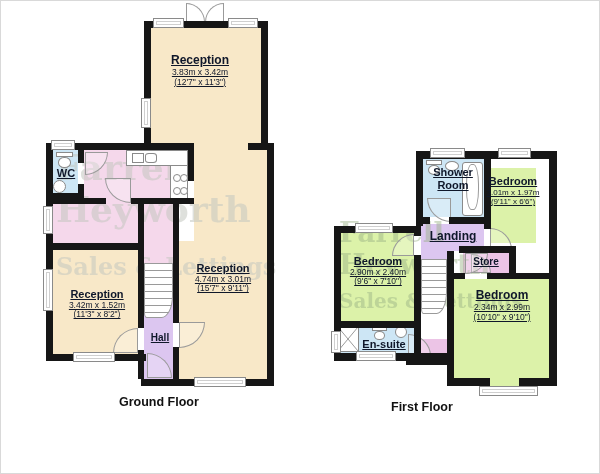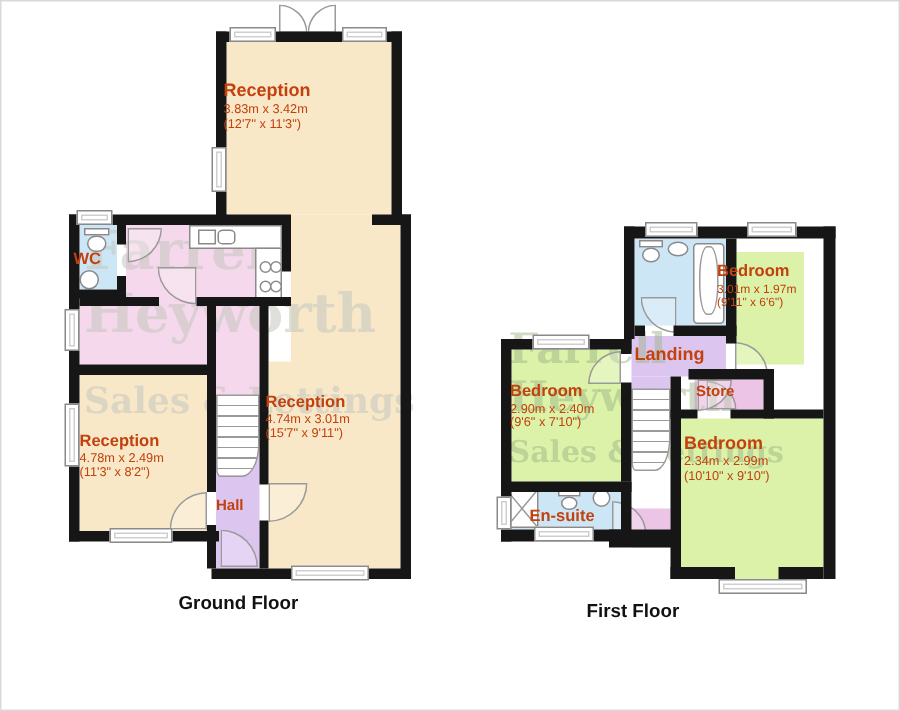--- a/index.html
+++ b/index.html
@@ -5,21 +5,21 @@
   html,body{margin:0;padding:0;background:#fff;font-family:"Liberation Sans",sans-serif;}
   #canvas{position:relative;width:598px;height:472px;background:#fff;border:1px solid #d9d9d9;overflow:hidden;}
   .fill{position:absolute;}
   .wall{position:absolute;background:#161616;z-index:40;}
   .win{position:absolute;background:#fff;border:1px solid #8a8a8a;box-sizing:border-box;z-index:50;
        box-shadow:inset 0 0 0 2px #fff, inset 0 0 0 3px #cfcfcf;}
   .door{position:absolute;border:1px solid #9a9a9a;box-sizing:border-box;background:rgba(255,255,255,0.25);z-index:30;}
   .stairs{position:absolute;background:repeating-linear-gradient(180deg,#ffffff 0 6px,#9a9a9a 6px 7px);
           border:1px solid #9a9a9a;box-sizing:border-box;z-index:25;border-radius:0 0 40% 10%;}
   .fx{position:absolute;z-index:28;box-sizing:border-box;}
-  .room-label{position:absolute;z-index:60;text-align:left;color:#c2410c;line-height:1.15;pointer-events:none;}
+  .room-label{position:absolute;z-index:60;text-align:center;color:#0f172a;line-height:1.15;pointer-events:none;text-decoration:underline;}
   .room-name{font-weight:bold;font-size:11px;}
   .room-name.big{font-size:12px;}
   .room-dim{font-size:8.5px;}
   .floor-label{position:absolute;z-index:60;font-weight:bold;font-size:12.5px;color:#111;}
   .wm{position:absolute;z-index:20;font-family:"DejaVu Serif",serif;font-weight:bold;pointer-events:none;white-space:nowrap;}
   .wm div{line-height:1.0;}
 </style>
 </head>
 <body>
 
@@ -39,33 +39,36 @@
   <div class="room-label" style="left:148px;top:53px;width:102px;">
     <div class="room-name big">Reception</div>
     <div class="room-dim">3.83m x 3.42m</div>
     <div class="room-dim">(12'7" x 11'3")</div>
   </div>
   <div class="room-label" style="left:48px;top:166px;width:34px;">
     <div class="room-name">WC</div>
   </div>
   <div class="room-label" style="left:52px;top:287px;width:88px;">
     <div class="room-name">Reception</div>
-    <div class="room-dim">4.78m x 2.49m</div>
+    <div class="room-dim">3.42m x 1.52m</div>
     <div class="room-dim">(11'3" x 8'2")</div>
   </div>
   <div class="room-label" style="left:176px;top:261px;width:92px;">
     <div class="room-name">Reception</div>
     <div class="room-dim">4.74m x 3.01m</div>
     <div class="room-dim">(15'7" x 9'11")</div>
   </div>
   <div class="room-label" style="left:143px;top:331px;width:32px;">
     <div class="room-name" style="font-size:10px;">Hall</div>
   </div>
   <div class="floor-label" style="left:118px;top:394px;">Ground Floor</div>
 
+  <div class="room-label" style="left:421px;top:165px;width:62px;">
+    <div class="room-name">Shower Room</div>
+  </div>
   <div class="room-label" style="left:477px;top:174px;width:70px;">
     <div class="room-name">Bedroom</div>
     <div class="room-dim" style="font-size:8px;">3.01m x 1.97m</div>
     <div class="room-dim" style="font-size:8px;">(9'11" x 6'6")</div>
   </div>
   <div class="room-label" style="left:422px;top:229px;width:60px;">
     <div class="room-name big">Landing</div>
   </div>
   <div class="room-label" style="left:339px;top:254px;width:76px;">
     <div class="room-name">Bedroom</div>

